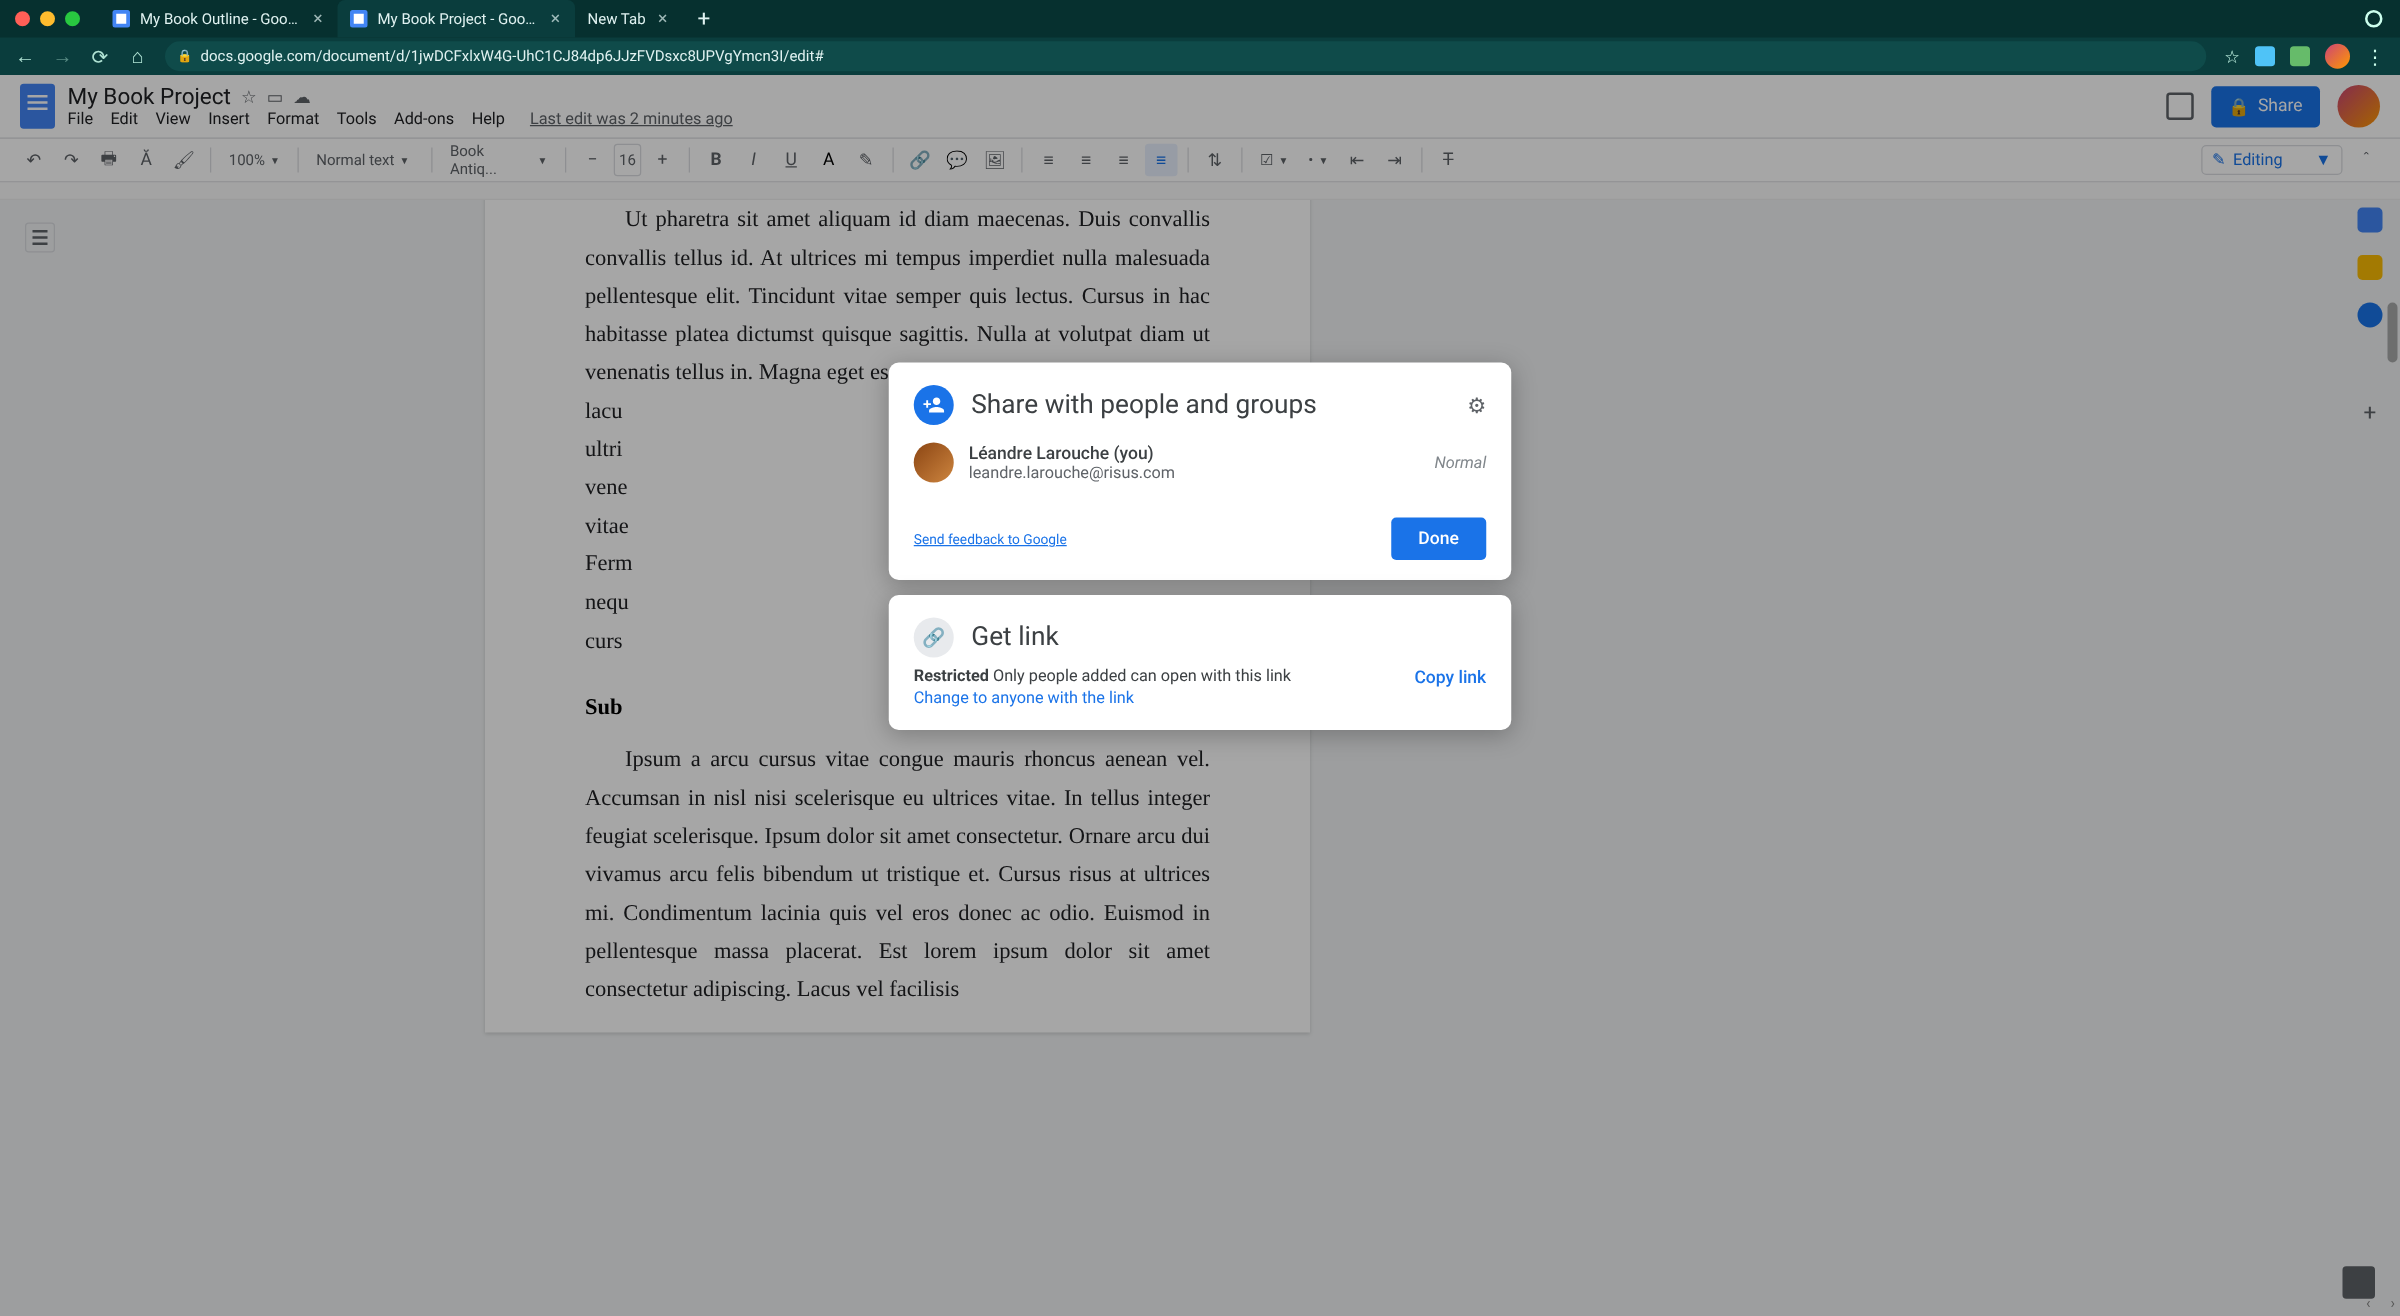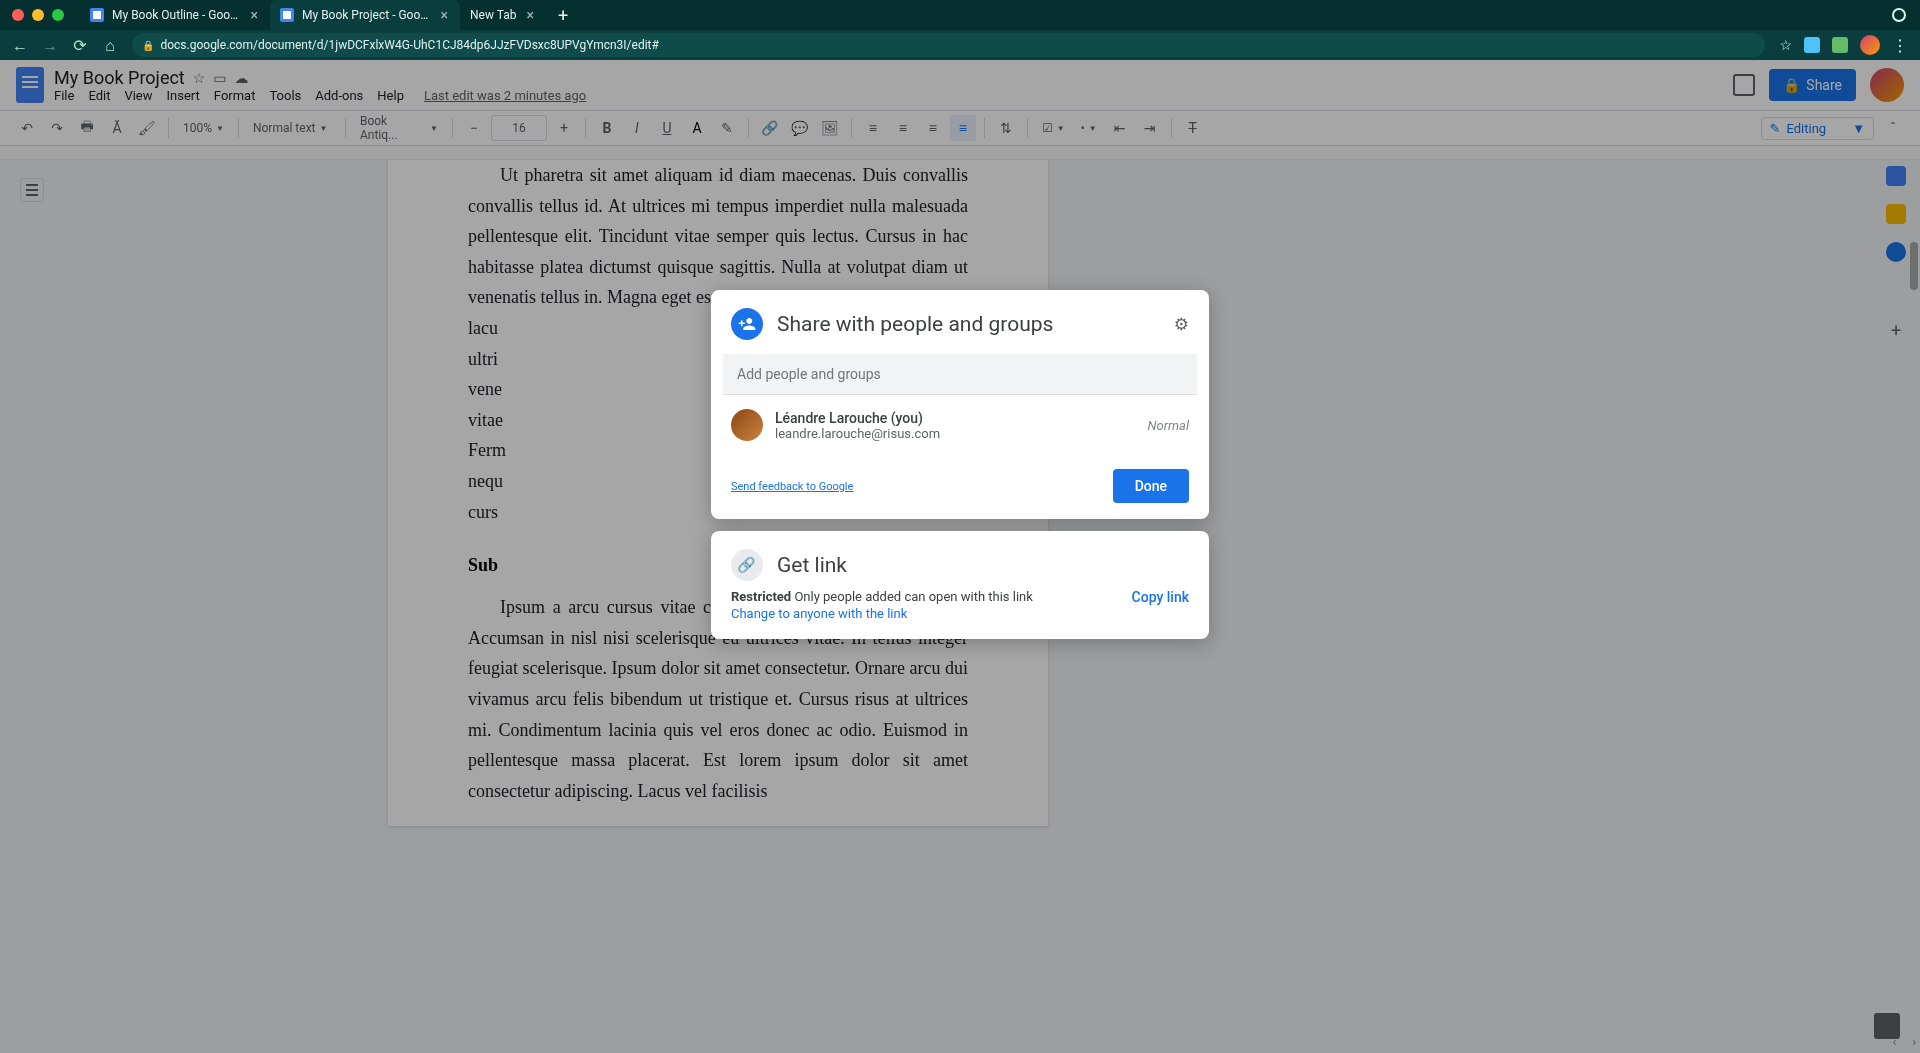--- a/index.html
+++ b/index.html
@@ -201,21 +201,21 @@
       <span>Normal text</span>
       <span class="arrow">▼</span>
     </div>
   <div class="tb-sep"></div>
   <div class="tb-dd" style="width:90px;">
       <span>Book Antiq...</span>
       <span class="arrow">▼</span>
     </div>
   <div class="tb-sep"></div>
   <div class="tb-btn">−</div>
-  <div class="tb-dd" style="border:1px solid #dadce0; border-radius:3px; width:56px; justify-content:center;">
+  <div class="tb-dd" style="border:1px solid #dadce0; border-radius:3px; width:22px; justify-content:center;">
       <span>16</span>
     </div>
   <div class="tb-btn">+</div>
   <div class="tb-sep"></div>
   <div class="tb-btn">
       <b>B</b>
     </div>
   <div class="tb-btn">
       <i>I</i>
     </div>
@@ -296,21 +296,20 @@
   <div class="modal-card">
     <div class="share-header">
       <div class="share-icon-circ">
         <svg width="18" height="18" viewBox="0 0 24 24" fill="#fff">
             <path d="M15 12c2.2 0 4-1.8 4-4s-1.8-4-4-4-4 1.8-4 4 1.8 4 4 4zm-9-2V7H4v3H1v2h3v3h2v-3h3v-2H6zm9 4c-2.7 0-8 1.3-8 4v2h16v-2c0-2.7-5.3-4-8-4z"></path>
           </svg>
       </div>
       <span class="share-title">Share with people and groups</span>
       <span class="gear">⚙</span>
     </div>
-    <input class="add-people" placeholder="Add people and groups" style="">
     <div class="person-row">
       <div class="person-avatar"></div>
       <div class="person-info">
         <span class="person-name">Léandre Larouche (you)</span>
         <span class="person-email">leandre.larouche@risus.com</span>
       </div>
       <span class="owner">Normal</span>
     </div>
     <div class="card-footer">
       <a class="feedback">Send feedback to Google</a>

